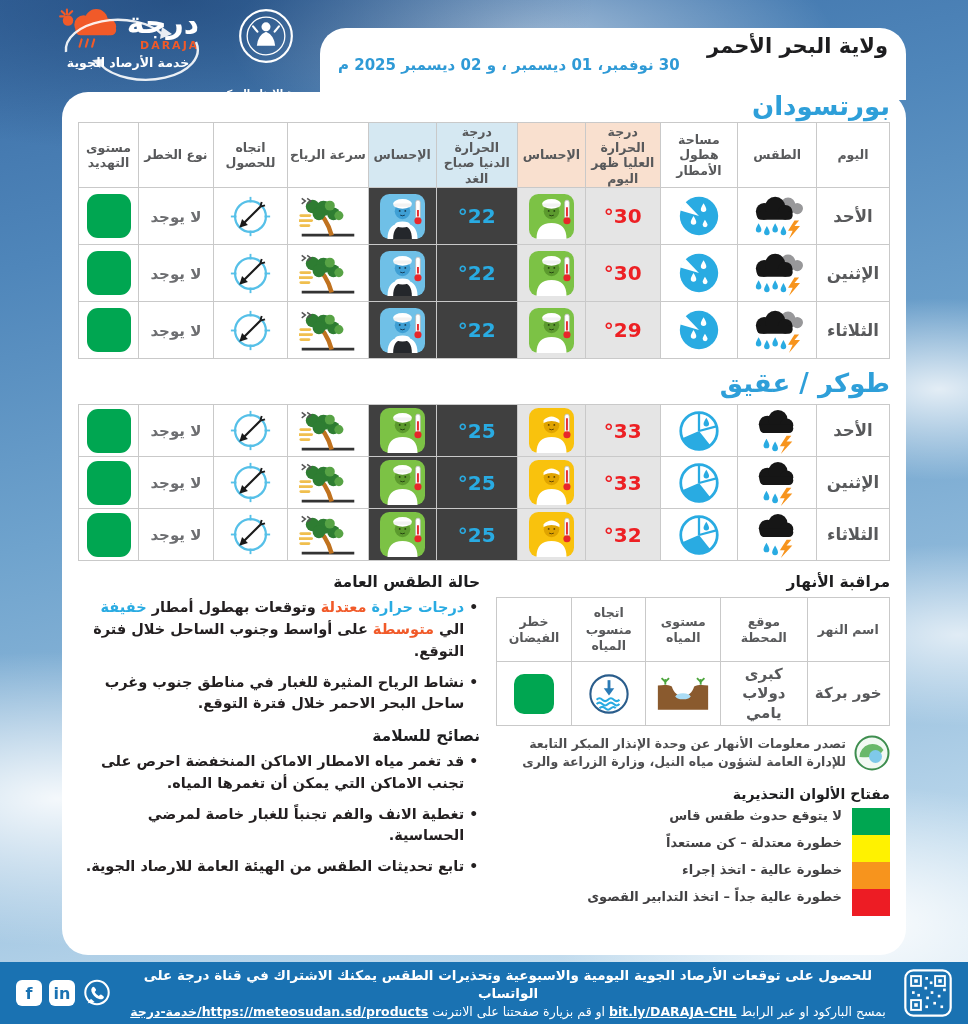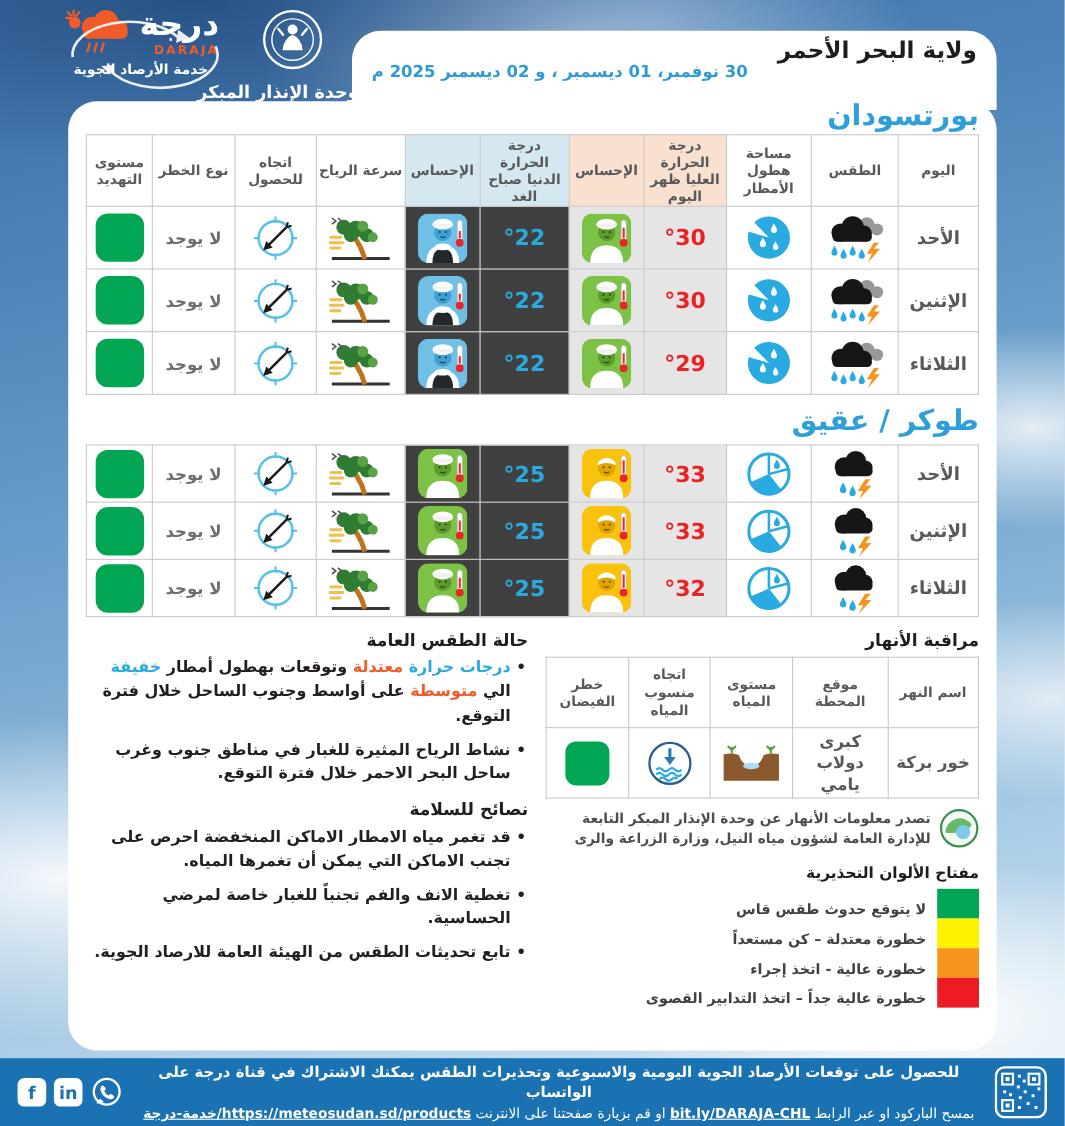--- a/index.html
+++ b/index.html
@@ -24,21 +24,21 @@
   
   .daraja { position:absolute; top:6px; left:28px; width:200px; color:#fff; z-index:3; text-align:center; }
   .d-top { display:flex; align-items:flex-start; justify-content:center; gap:4px; direction:ltr; position:relative; }
   .d-swirl { position:absolute; left:8px; top:2px; width:184px; height:74px; opacity:.9; }
   .ic-cloudsun { width:66px; height:44px; margin-top:2px; }
   .d-ar { font-size:30px; font-weight:bold; line-height:1.1; display:block; }
   .d-en { color:#f15a29; font-size:11px; font-weight:bold; letter-spacing:2px; display:block; text-align:right; }
   .d-tag { font-size:12.5px; font-weight:bold; margin-top:3px; }
   .unit { position:absolute; top:8px; left:206px; width:120px; text-align:center; color:#fff; z-index:3; }
   .ic-badge { width:56px; height:56px; }
-  .u-tag { font-size:16px; font-weight:bold; margin-top:6px; white-space:nowrap; }
+  .u-tag { font-size:10px; font-weight:bold; margin-top:20px; white-space:nowrap; }
   
   .top-tab { position:absolute; top:28px; right:62px; width:586px; height:72px; background:#fff; border-radius:26px 26px 0 0; z-index:1; }
   .date-line { position:absolute; top:28px; left:18px; color:#2f9ad6; font-weight:bold; font-size:15px; direction:rtl; }
   .state-title { position:absolute; top:6px; right:18px; color:#1d1d1f; font-weight:bold; font-size:21px; }
   .panel { position:absolute; top:92px; bottom:69px; left:62px; right:62px; background:#fff; border-radius:26px; padding:0 16px 8px; z-index:2; }
   .city { font-size:26px; font-weight:bold; color:#2e9fd9; line-height:1.15; }
   .city-first { margin-top:0; }
   .city-second { margin:10px 0 5px; }
   
   table.t-fc { width:100%; border-collapse:collapse; table-layout:fixed; }
@@ -75,21 +75,21 @@
   .t-rv th, .t-rv td { border:1px solid #c9c9c9; text-align:center; vertical-align:middle; padding:2px; }
   .t-rv th { font-size:12.5px; color:#58595b; font-weight:bold; line-height:1.3; height:64px; }
   .t-rv td { height:64px; font-size:15px; color:#58595b; font-weight:600; line-height:1.3; }
   .ic-valley { width:54px; height:40px; }
   .ic-trend { width:42px; height:42px; }
   .flood-green { width:40px; height:40px; border-radius:10px; background:#00a651; margin:0 auto; }
   .rv-note { display:flex; gap:8px; align-items:flex-start; margin-top:9px; font-size:12.5px; color:#4d4d4f; font-weight:600; line-height:1.45; }
   .ic-org { width:36px; height:36px; flex:0 0 auto; }
   
   .lg-title { font-size:14px; font-weight:bold; color:#1d1d1f; margin:14px 0 6px; }
-  .lg-row { display:flex; align-items:flex-end; gap:10px; }
+  .lg-row { display:flex; align-items:flex-start; gap:10px; }
   .lg-sw { width:38px; height:27px; flex:0 0 auto; }
   .lg-lb { font-size:13px; color:#414042; font-weight:600; }
   
   .footer { position:absolute; left:0; right:0; bottom:0; height:62px; background:#1a72b2; display:flex; align-items:center; gap:12px; padding:0 16px; z-index:4; }
   .ic-qr { width:48px; height:48px; flex:0 0 auto; }
   .f-text { flex:1; text-align:center; color:#fff; }
   .f-l1 { font-size:13.5px; font-weight:bold; line-height:1.3; }
   .f-l2 { font-size:12.5px; margin-top:2px; }
   .f-link { font-weight:bold; text-decoration:underline; color:#fff; }
   .socials { display:flex; align-items:center; gap:7px; direction:ltr; }

